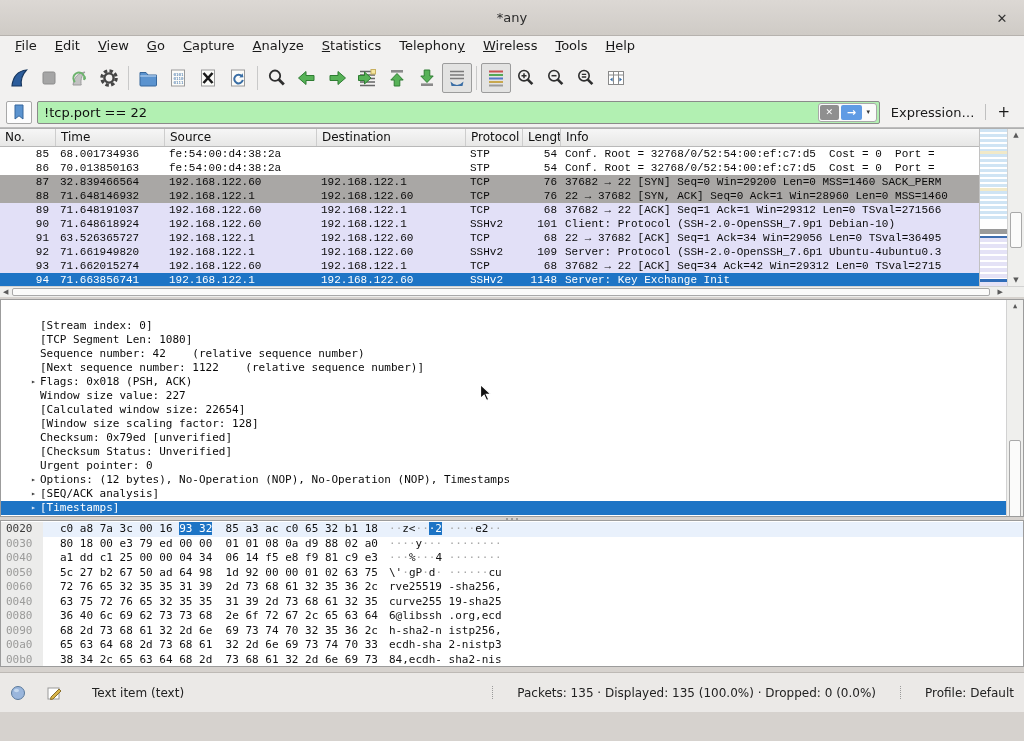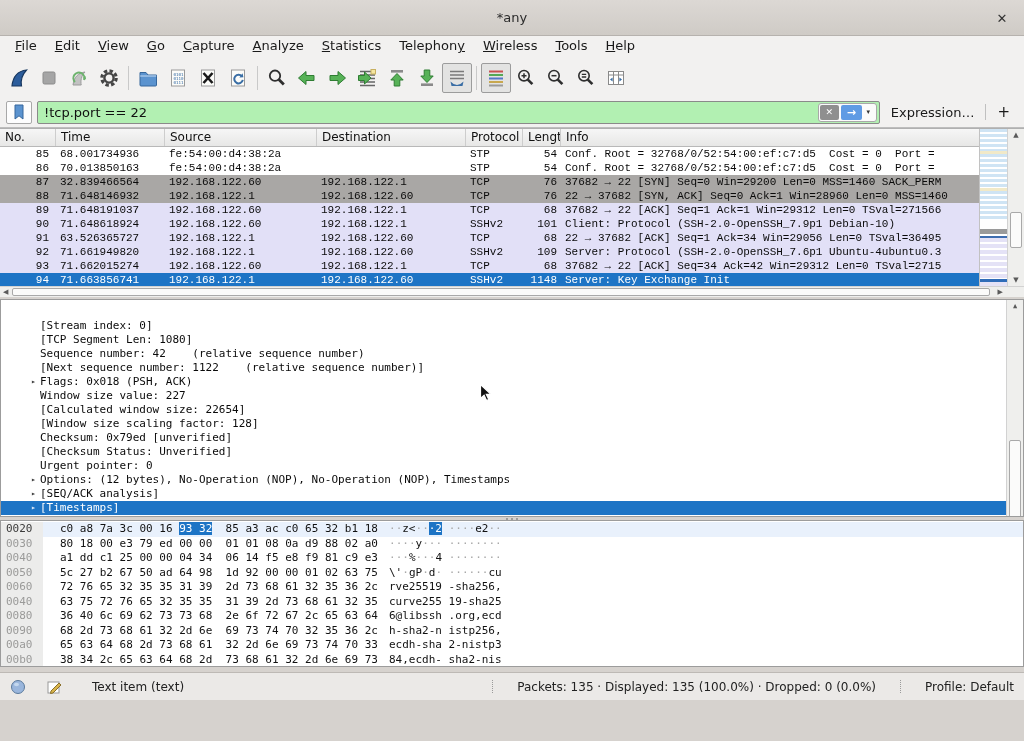--- a/index.html
+++ b/index.html
@@ -68,21 +68,21 @@
 .hrow{height:14.5px;line-height:14.5px;display:flex;white-space:pre;color:#111}
 .hrow.hl{background:var(--hexhl,#e9f1fc)}
 .hoff{width:42px;background:#ececeb;color:#9a9a99;padding-left:5px;flex:none}
 .hoff.cur{color:#3a3a3a}
 .hx{width:338px;padding-left:17px;flex:none}
 .asc{padding-left:8px}
 .bsel{background:var(--accent,#1d74c5);color:#fff}
 .dim{color:#a8a8a8}
 .bottom-strip{height:5px;flex:none}
 
-.statusbar{height:28px;flex:none;background:#ebe9e7;border-top:1px solid #bdb9b5;display:flex;align-items:center;font-size:12px;color:#222;padding:0 10px;gap:20px}
+.statusbar{height:40px;flex:none;background:#ebe9e7;border-top:1px solid #bdb9b5;display:flex;align-items:center;font-size:12px;color:#222;padding:0 10px;gap:20px}
 .sb-left{margin-left:10px}
 .sb-spacer{flex:1}
 .sbsep{width:1px;height:13px;border-left:1px dotted #9a9a9a;margin:0 4px}
 .cursor{position:absolute;left:479px;top:383px;z-index:50;pointer-events:none}
 </style>
 </head>
 <body>
 
 <div class="app">
 

